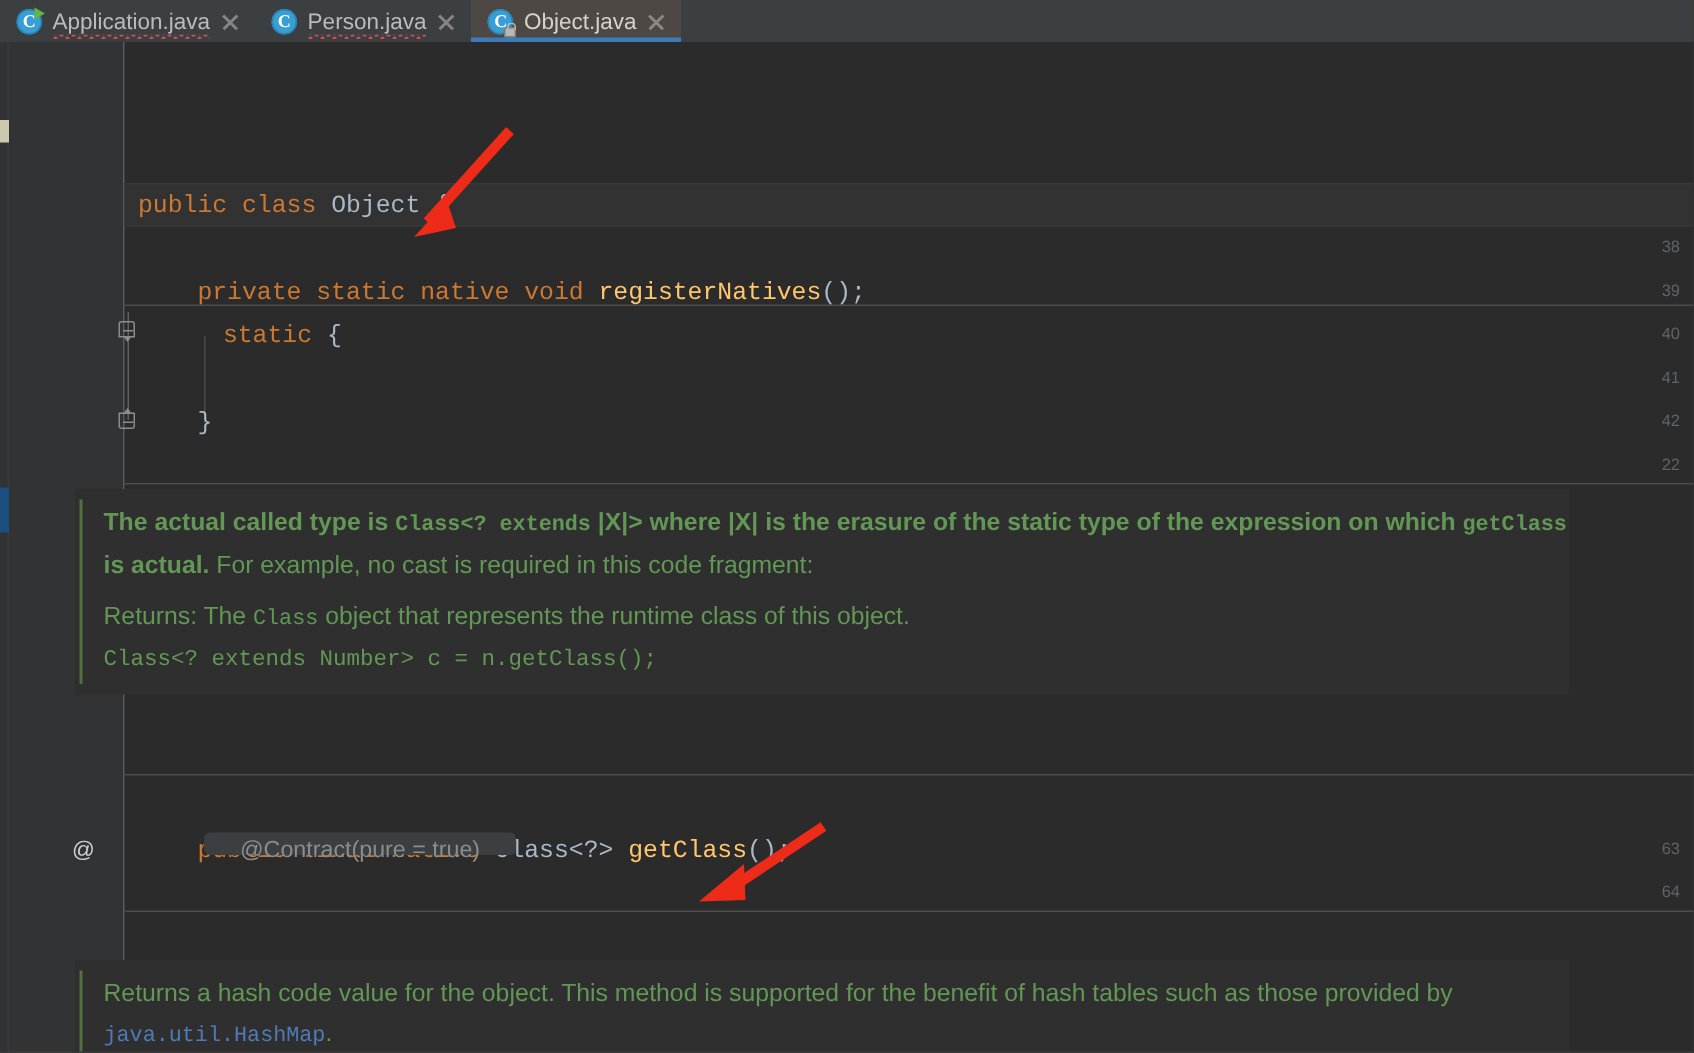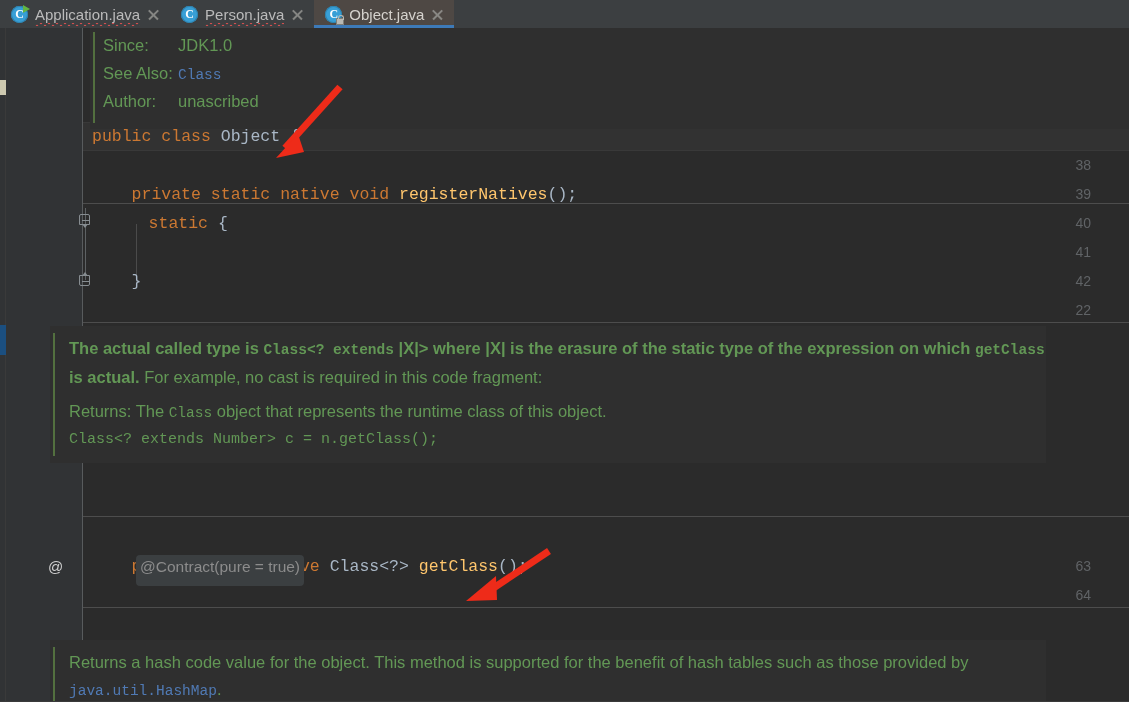--- a/index.html
+++ b/index.html
@@ -139,23 +139,23 @@
     position: absolute; left: 6px; top: 0;
     width: 76px; height: 674px;
     background: #313335;
   }
   #gutterline {
     position: absolute; left: 82px; top: 0;
     width: 1px; height: 674px;
     background: #585b5d;
   }
   .gnum {
-    position: absolute; right: 38px;
+    position: absolute; right: 9px;
     font-family: "Liberation Sans", sans-serif;
-    font-size: 14px;
+    font-size: 11px;
     color: #606366;
     text-align: right;
     line-height: 29px;
     height: 29px;
     cursor: default;
   }
   .gnum.cur { color: #a4a3a3; }
   .gicon {
     position: absolute;
     font-size: 15px;
@@ -304,22 +304,22 @@
     font-size: 16.5px;
     color: #629755;
   }
   .tagname { width: 75px; flex: 0 0 75px; }
   .tagval  { }
 
   
   #inlay-contract {
     position: absolute;
     left: 136px; top: 527px;
-    height: 31px;
-    padding: 0 4px;
+    height: 15px;
+    padding: 0 24px;
     border-radius: 4px;
     background: #3b3f41;
     color: #8c8c8c;
     font-family: "Liberation Sans", sans-serif;
     font-size: 15.5px;
     line-height: 23px;
     white-space: nowrap;
     cursor: default;
   }
 
@@ -418,34 +418,20 @@
     <div class="codeline" id="line38" style="left:9px;  top:123px"></div>
     <div class="codeline" id="line39" style="left:9px;  top:152px"><span class="punc">    </span><span class="kw">private</span><span class="punc"> </span><span class="kw">static</span><span class="punc"> </span><span class="kw">native</span><span class="punc"> </span><span class="kw">void</span><span class="punc"> </span><span class="mname">registerNatives</span><span class="punc">();</span></div>
     <div class="codeline" id="line40" style="left:26px;  top:181px"><span class="punc">    </span><span class="kw">static</span><span class="punc"> {</span></div>
     <div class="codeline" id="line42" style="left:9px;  top:239px"><span class="punc">    }</span></div>
     <div class="codeline" id="line43" style="left:9px;  top:268px"></div>
     <div class="codeline" id="line63" style="left:9px;  top:524px"><span class="punc">    </span><span class="kw">public</span><span class="punc"> </span><span class="kw">final</span><span class="punc"> </span><span class="kw">native</span><span class="punc"> </span><span class="ident">Class&lt;?&gt;</span><span class="punc"> </span><span class="mname">getClass</span><span class="punc">();</span></div>
     <div class="codeline" id="line64" style="left:9px;  top:553px"></div>
 
   </div>
 
-  <div id="doc-head">
-    <div class="tagrow">
-      <span class="tagname">Since:</span>
-      <span class="tagval">JDK1.0</span>
-    </div>
-    <div class="tagrow">
-      <span class="tagname">See Also:</span>
-      <span class="tagval link mono">Class</span>
-    </div>
-    <div class="tagrow">
-      <span class="tagname">Author:</span>
-      <span class="tagval">unascribed</span>
-    </div>
-  </div>
 
   <div class="docblock" style="top:298px;">
     <p class="docp bold">
       <span>The actual called type is </span><span class="mono">Class&lt;? extends</span><span> |X|&gt; </span><span>where |X| is the erasure of the static type of the expression on which </span><span class="mono">getClass</span><span> is actual.</span><span class="nb"> For example, no cast is required in this code fragment:</span>
     </p>
     <p class="docp">
       <span>Returns: The </span><span class="mono">Class</span><span> object that represents the runtime class of this object.</span>
     </p>
     <p class="docp pre" style="margin-top:-7px"><span>Class&lt;? extends Number&gt; c = n.getClass();</span></p>
   </div>

